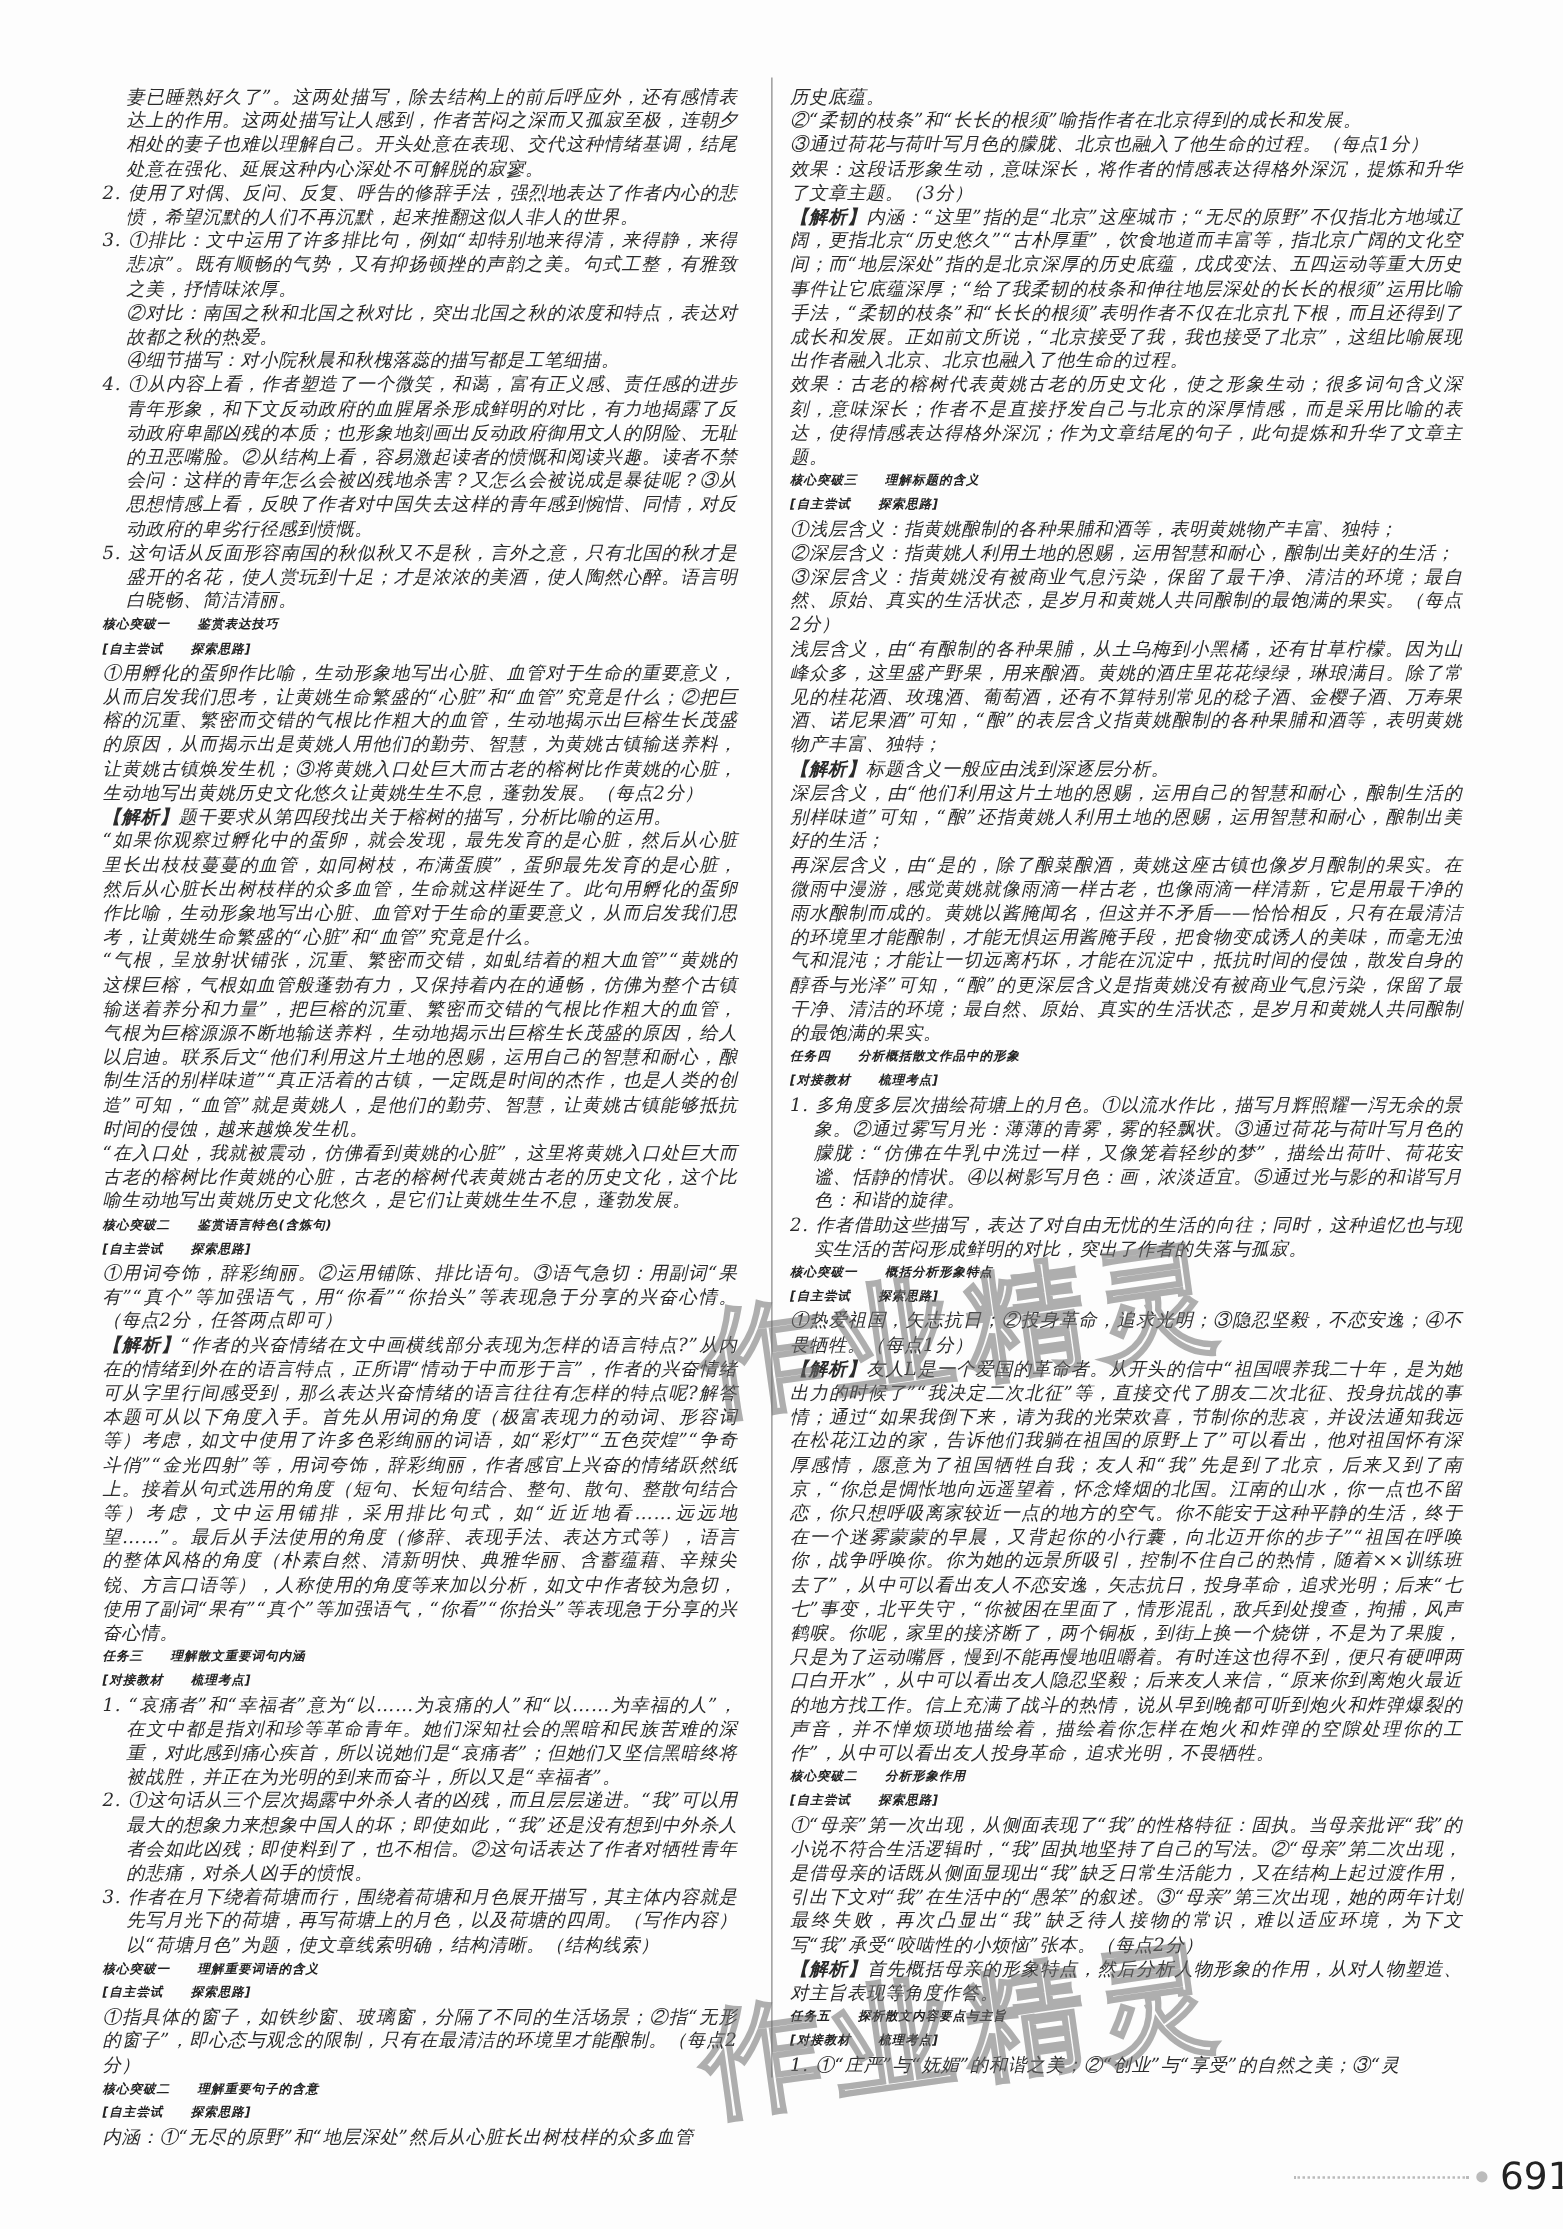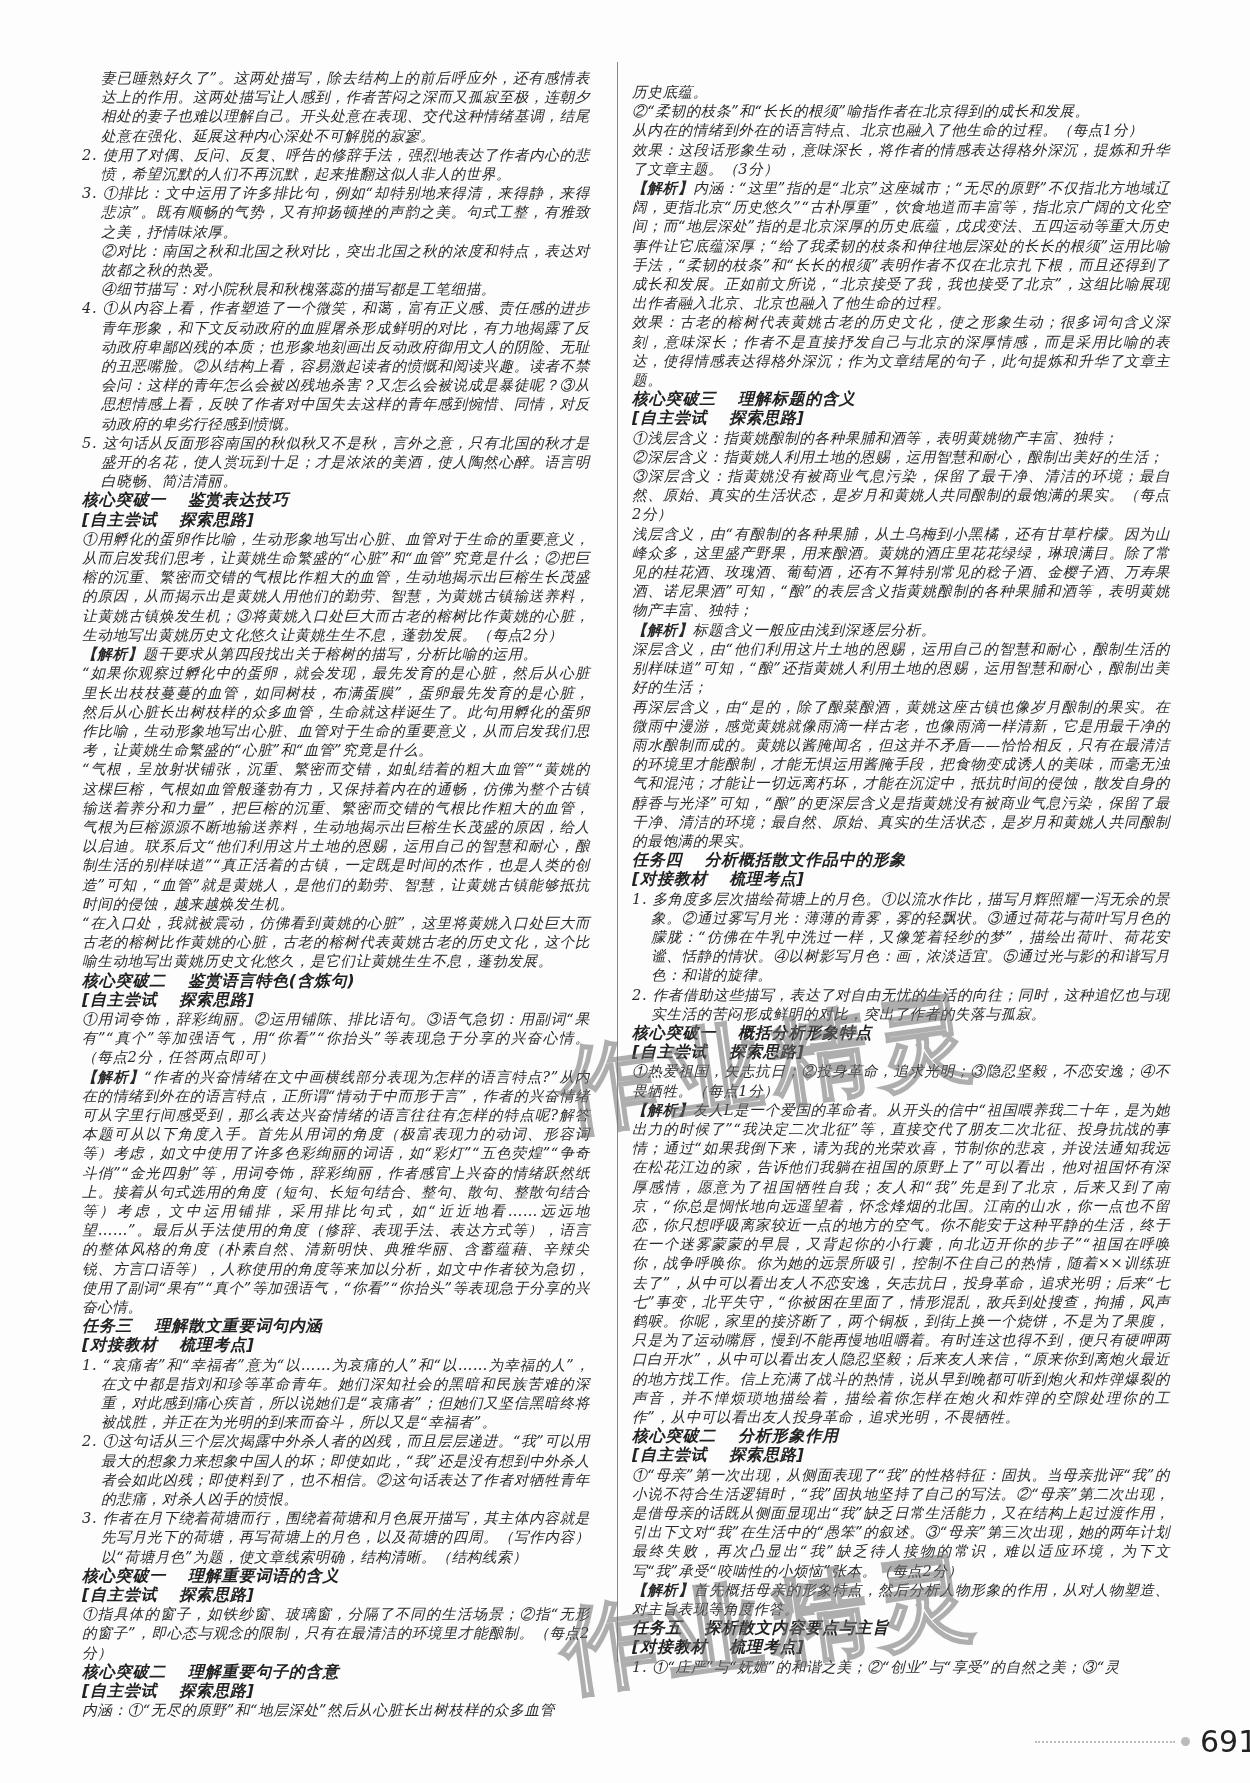--- a/index.html
+++ b/index.html
@@ -7,30 +7,30 @@
     width:1250px; height:1783px; background:#fdfdfd; position:relative; overflow:hidden;
     font-family:"DejaVu Serif","Liberation Serif",serif; color:#2a2a2a;
   }
   .page { position:absolute; left:0; top:0; width:1250px; height:1783px; }
   .col {
     position:absolute; top:68px; font-size:14.6px; line-height:19.2px; text-align:justify;
     letter-spacing:0.6px;
     font-style:italic;
   }
   .col-left { left:82px; width:508px; }
-  .col-right { left:632px; width:538px;margin-top:14px; }
+  .col-right { left:632px; width:538px; }
   .col-divider {
     position:absolute; left:617px; top:62px; width:1px; height:1600px; background:#888;
   }
   .p { margin:0; }
   .num { padding-left:19px; text-indent:-19px; }
   .sub { padding-left:19px; }
   .h {
     font-family:"DejaVu Sans","Liberation Sans",sans-serif; font-weight:bold;
-    font-size:16px; letter-spacing:0.8px; margin:0; color:#222;
+    font-size:10px; letter-spacing:0.8px; margin:0; color:#222;
   }
   .h .gap { display:inline-block; width:22px; }
   .tag {
     font-family:"DejaVu Sans","Liberation Sans",sans-serif; font-weight:bold;
   }
   .watermark {
     position:absolute; pointer-events:none;
     font-family:"DejaVu Sans","Liberation Sans",sans-serif; font-weight:bold;
     color:transparent; -webkit-text-stroke:2px rgba(110,110,110,0.55);
     font-size:96px; letter-spacing:10px; white-space:nowrap;
@@ -80,21 +80,21 @@
       <div class="h"><span>[自主尝试</span><span class="gap"></span><span>探索思路]</span></div>
       <p class="p">①指具体的窗子，如铁纱窗、玻璃窗，分隔了不同的生活场景；②指“无形的窗子”，即心态与观念的限制，只有在最清洁的环境里才能酿制。（每点2分）</p>
       <div class="h"><span>核心突破二</span><span class="gap"></span><span>理解重要句子的含意</span></div>
       <div class="h"><span>[自主尝试</span><span class="gap"></span><span>探索思路]</span></div>
       <p class="p">内涵：①“无尽的原野”和“地层深处”然后从心脏长出树枝样的众多血管</p>
     </div>
   <div class="col-divider"></div>
   <div class="col col-right" id="col-right">
       <p class="p">历史底蕴。</p>
       <p class="p">②“柔韧的枝条”和“长长的根须”喻指作者在北京得到的成长和发展。</p>
-      <p class="p">从内在的情绪到外在的语言特点、北京也融入了他生命的过程。（每点1分）</p>
+      <p class="p">③通过荷花与荷叶写月色的朦胧、北京也融入了他生命的过程。（每点1分）</p>
       <p class="p">效果：这段话形象生动，意味深长，将作者的情感表达得格外深沉，提炼和升华了文章主题。（3分）</p>
       <p class="p"><span class="tag">【解析】</span><span>内涵：“这里”指的是“北京”这座城市；“无尽的原野”不仅指北方地域辽阔，更指北京“历史悠久”“古朴厚重”，饮食地道而丰富等，指北京广阔的文化空间；而“地层深处”指的是北京深厚的历史底蕴，戊戌变法、五四运动等重大历史事件让它底蕴深厚；“给了我柔韧的枝条和伸往地层深处的长长的根须”运用比喻手法，“柔韧的枝条”和“长长的根须”表明作者不仅在北京扎下根，而且还得到了成长和发展。正如前文所说，“北京接受了我，我也接受了北京”，这组比喻展现出作者融入北京、北京也融入了他生命的过程。</span></p>
       <p class="p">效果：古老的榕树代表黄姚古老的历史文化，使之形象生动；很多词句含义深刻，意味深长；作者不是直接抒发自己与北京的深厚情感，而是采用比喻的表达，使得情感表达得格外深沉；作为文章结尾的句子，此句提炼和升华了文章主题。</p>
       <div class="h"><span>核心突破三</span><span class="gap"></span><span>理解标题的含义</span></div>
       <div class="h"><span>[自主尝试</span><span class="gap"></span><span>探索思路]</span></div>
       <p class="p">①浅层含义：指黄姚酿制的各种果脯和酒等，表明黄姚物产丰富、独特；</p>
       <p class="p">②深层含义：指黄姚人利用土地的恩赐，运用智慧和耐心，酿制出美好的生活；</p>
       <p class="p">③深层含义：指黄姚没有被商业气息污染，保留了最干净、清洁的环境；最自然、原始、真实的生活状态，是岁月和黄姚人共同酿制的最饱满的果实。（每点2分）</p>
       <p class="p">浅层含义，由“有酿制的各种果脯，从土乌梅到小黑橘，还有甘草柠檬。因为山峰众多，这里盛产野果，用来酿酒。黄姚的酒庄里花花绿绿，琳琅满目。除了常见的桂花酒、玫瑰酒、葡萄酒，还有不算特别常见的稔子酒、金樱子酒、万寿果酒、诺尼果酒”可知，“酿”的表层含义指黄姚酿制的各种果脯和酒等，表明黄姚物产丰富、独特；</p>
       <p class="p"><span class="tag">【解析】</span><span>标题含义一般应由浅到深逐层分析。</span></p>

